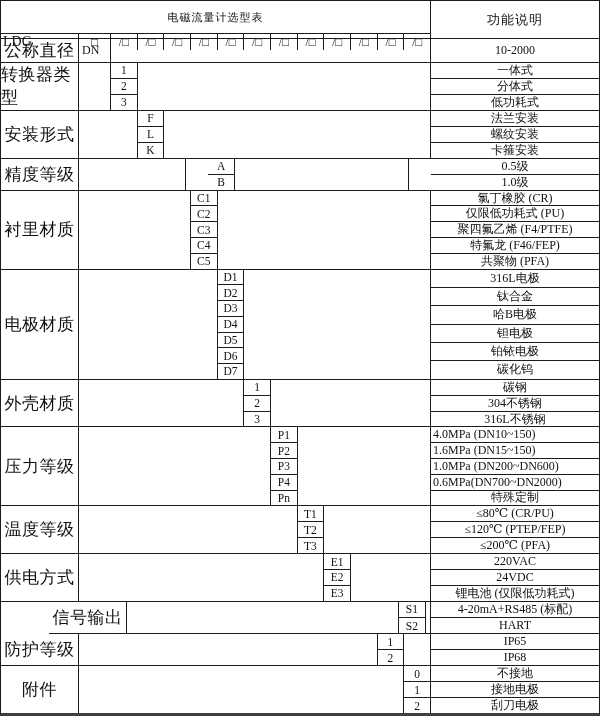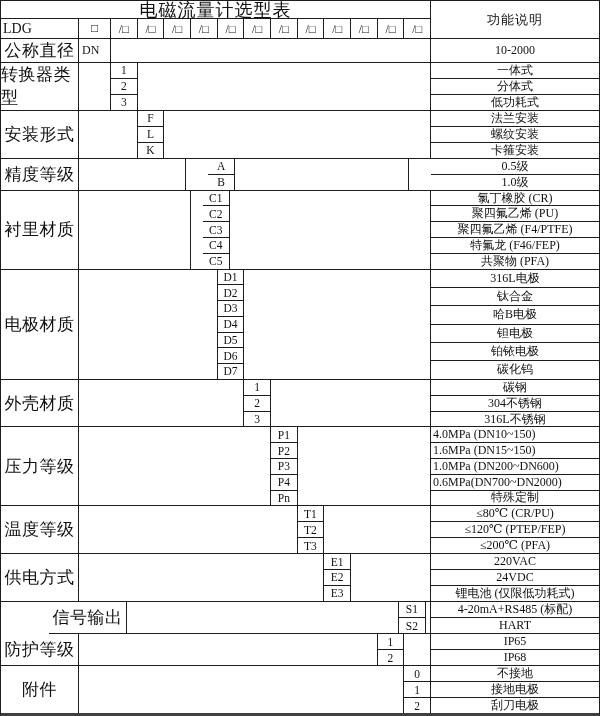--- a/index.html
+++ b/index.html
@@ -3,22 +3,22 @@
 <meta charset="utf-8">
 <style>
   html,body{margin:0;padding:0;background:#fff;}
   *{box-sizing:border-box;}
   .stage{width:600px;height:716px;background:#fff;
          font-family:"Liberation Serif","DejaVu Serif",serif;color:#111;}
   .table{width:600px;height:716px;display:flex;flex-direction:column;
          border:1px solid #1c1c1c;border-bottom:3px solid #3f3f3f;background:#fff;}
   .top{height:38px;display:flex;border-bottom:1px solid #1c1c1c;flex:none;}
   .top-left{width:430px;flex:none;display:flex;flex-direction:column;border-right:1px solid #1c1c1c;}
-  .title-row{height:18px;flex:none;border-bottom:1px solid #1c1c1c;display:flex;
-             align-items:center;justify-content:center;font-size:18px;letter-spacing:1px;}
+  .title-row{height:33px;flex:none;border-bottom:1px solid #1c1c1c;display:flex;
+             align-items:center;justify-content:center;font-size:11px;letter-spacing:1px;}
   .ldg-row{flex:1;display:flex;align-items:stretch;}
   .ldg-cell{width:78px;flex:none;border-right:1px solid #1c1c1c;display:flex;
             align-items:center;padding-left:2px;font-size:14px;}
   .first-box-cell{width:32px;flex:none;border-right:1px solid #1c1c1c;display:flex;
                   align-items:center;justify-content:center;font-size:12px;}
   .box-cell{flex:1;border-right:1px solid #1c1c1c;display:flex;align-items:center;
             justify-content:center;font-size:11.5px;white-space:nowrap;overflow:hidden;}
   .ldg-row > :last-child{border-right:none;}
   .desc-head{flex:1;display:flex;align-items:center;justify-content:center;
              font-size:13px;letter-spacing:1px;}
@@ -119,31 +119,31 @@
         </div>
         <div class="right-spacer"></div>
         <div class="desc-col">
           <div class="desc-cell">0.5级</div>
           <div class="desc-cell">1.0级</div>
         </div>
       </div>
       <div class="block" style="flex: 5 0 0px;">
         <div class="label-cell">衬里材质</div>
         <div class="left-spacer" style="width: 112px;"></div>
-        <div class="code-col" style="width: 26.6667px; margin-left: 12px;">
+        <div class="code-col" style="width: 26.6667px;">
           <div class="code-cell">C1</div>
           <div class="code-cell">C2</div>
           <div class="code-cell">C3</div>
           <div class="code-cell">C4</div>
           <div class="code-cell">C5</div>
         </div>
         <div class="right-spacer"></div>
         <div class="desc-col">
           <div class="desc-cell">氯丁橡胶 (CR)</div>
-          <div class="desc-cell">聚四氟乙烯 (PU)</div>
+          <div class="desc-cell">仅限低功耗式 (PU)</div>
           <div class="desc-cell">聚四氟乙烯 (F4/PTFE)</div>
           <div class="desc-cell">特氟龙 (F46/FEP)</div>
           <div class="desc-cell">共聚物 (PFA)</div>
         </div>
       </div>
       <div class="block" style="flex: 7 0 0px;">
         <div class="label-cell">电极材质</div>
         <div class="left-spacer" style="width: 138.667px;"></div>
         <div class="code-col" style="width: 26.6667px;">
           <div class="code-cell">D1</div>

